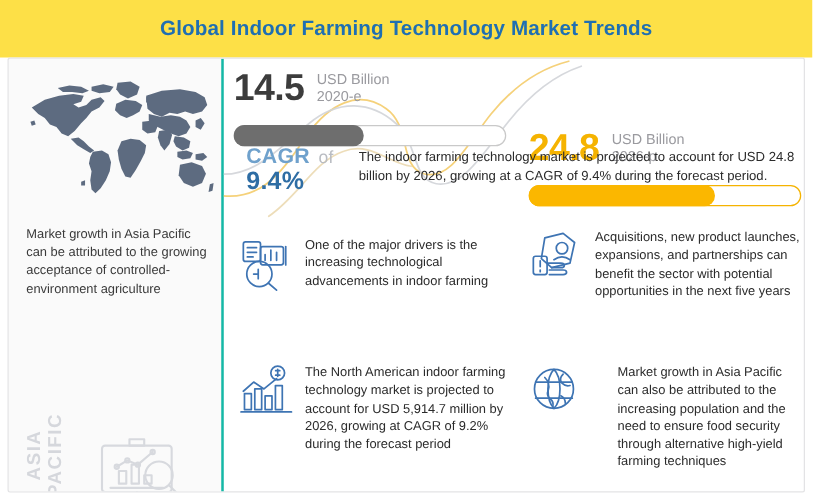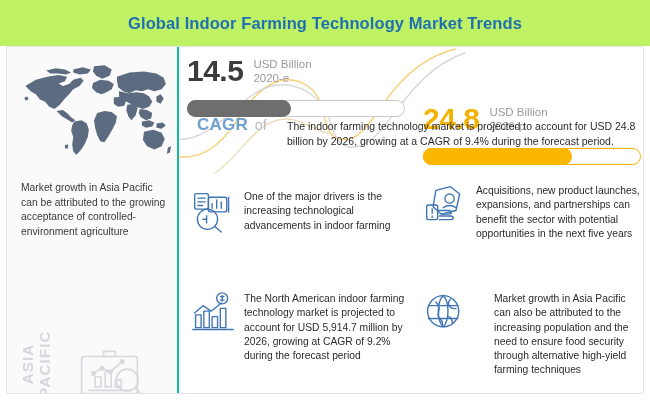--- a/index.html
+++ b/index.html
@@ -10,21 +10,21 @@
     position: relative;
     overflow: hidden;
     color: #2b2b2b;
   }
 
   
   .title-bar {
     position: absolute;
     left: 0; top: 0; width: 650px; height: 46px;
     display: flex; align-items: center; justify-content: center;
-    background: #bef264;
+    background: #fde047;
   }
   .title-bar .title {
     font-size: 16.5px;
     font-weight: bold;
     color: #1F6FB2;
     letter-spacing: 0.1px;
   }
 
   
   .panel {
@@ -284,20 +284,21 @@
       </div>
       <div class="bar-track">
         <div class="bar-fill" style="width: calc(68% + 2px);"></div>
       </div>
     </div>
 
     <div class="cagr">
       <div class="cagr-line1">
         <span>CAGR</span><span class="cagr-of">of</span>
       </div>
+      <div class="cagr-line2">9.4%</div>
     </div>
 
     <div class="lead-text">The indoor farming technology market is projected to account for USD 24.8 billion by 2026, growing at a CAGR of 9.4% during the forecast period.</div>
 
     <div class="bullets">
 
       <div class="bullet b1">
         <div class="bullet-icon">
           <svg viewBox="0 0 48 48" xmlns="http://www.w3.org/2000/svg" aria-hidden="true">
             <g class="ico-line">

